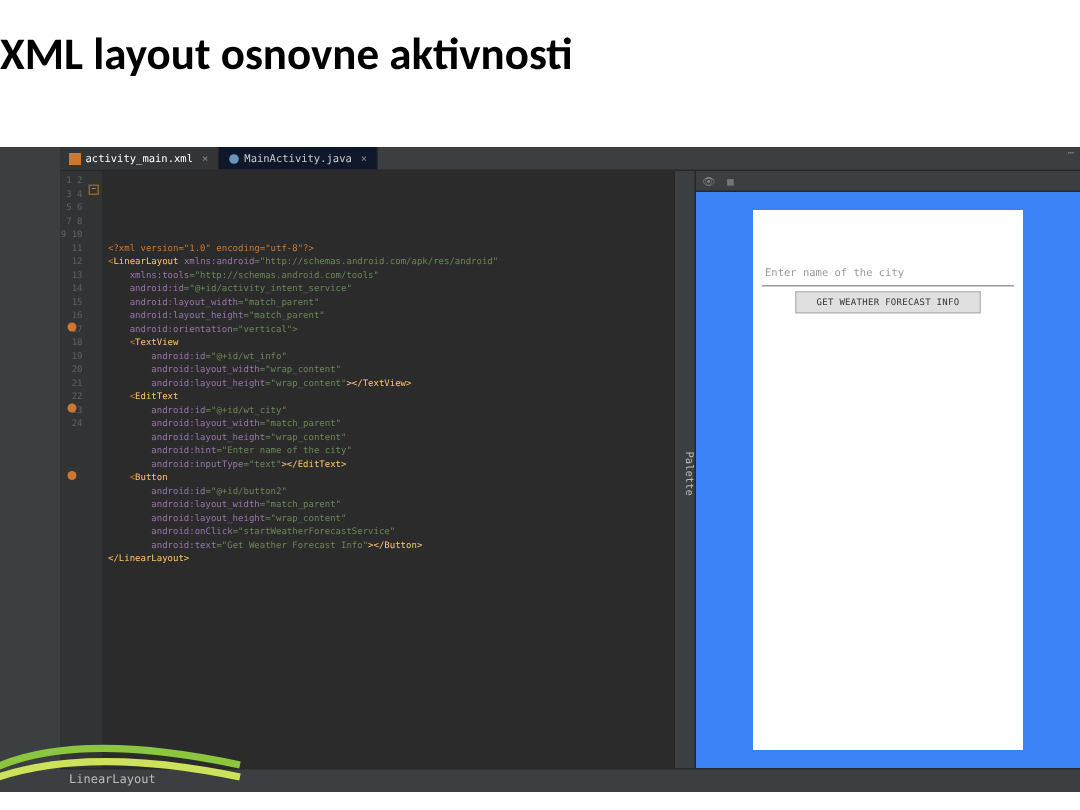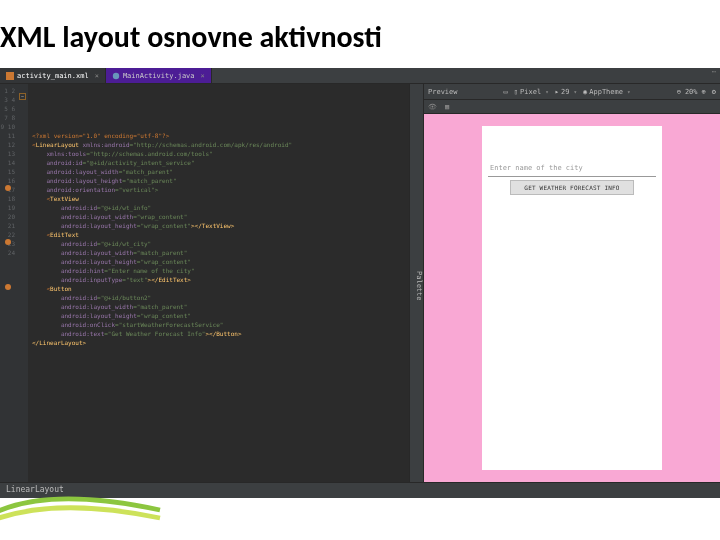--- a/index.html
+++ b/index.html
@@ -10,42 +10,43 @@
     overflow: hidden;
     position: relative;
   }
   .slide-title {
     font-size: 30px;
     padding: 18px 0 10px 0;
     color: #000;
   }
   .ide {
     position: absolute;
-    left: 0; top: 68px;
+    left: 0; top: 98px;
     width: 720px; height: 430px;
     background: #3c3f41;
     color: #bbb;
     font-family: Consolas, monospace;
     font-size: 7px;
     display: flex;
     flex-direction: column;
+    padding-left: 40px;
   }
   
   .tab-row {
     height: 16px;
     background: #3c3f41;
     display: flex;
     align-items: stretch;
     border-bottom: 1px solid #282828;
     position: relative;
   }
   .tab {
     padding: 2px 6px;
     display: flex; align-items: center; gap: 3px;
-    background: #4c1d95;
+    background: #0f172a;
     border-right: 1px solid #282828;
     font-size: 7px;
     color: #ccc;
     cursor: pointer;
   }
   .tab.active { background: #333537; color: #fff; }
   .tab .close-x { font-size: 7px; color: #888; margin-left: 3px; }
   .tab .file-icon { width:8px; height:8px; }
   .tab-spacer { flex:1; }
   .tab-dots { padding: 0 4px; color:#888; }
@@ -146,21 +147,21 @@
     display:flex; align-items:center;
     border-bottom:1px solid #282828;
     padding: 0 4px; gap:8px;
     color:#888;
   }
   .preview-canvas {
     flex:1;
     display:flex;
     justify-content:center;
     padding: 12px 8px;
-    background:#f9a8d4;
+    background:#3b82f6;
   }
   .device {
     width: 180px;
     background:#fff;
     position: relative;
   }
   .mock-edit {
     position:absolute;
     top:34px; left:6px; right:6px;
     border-bottom: 1px solid #999;
@@ -287,35 +288,20 @@
 <span class="t-attr">        android:layout_height</span><span class="t-str">="wrap_content"</span>
 <span class="t-attr">        android:onClick</span><span class="t-str">="startWeatherForecastService"</span>
 <span class="t-attr">        android:text</span><span class="t-str">="Get Weather Forecast Info"</span><span class="t-tag">&gt;&lt;/Button&gt;</span>
 <span class="t-tag">&lt;/LinearLayout&gt;</span>
       </div>
     </div>
 
     <div class="preview-pane">
       <div class="palette-bar">Palette</div>
       <div class="preview-inner">
-        <div class="preview-header">
-          <span class="sp">Preview</span>
-          <span class="stretch"></span>
-          <span>▭</span>
-          <span class="dd">▯ <span>Pixel</span></span>
-          <span class="dd">▸ <span>29</span></span>
-          <span class="dd">◉ <span>AppTheme</span></span>
-          <span class="stretch"></span>
-          <span class="zoom-ctrl">
-            <span>⊖</span>
-            <span>20%</span>
-            <span>⊕</span>
-          </span>
-          <span>⚙</span>
-        </div>
         <div class="preview-toolbar">
           <span>👁</span>
           <span>▦</span>
         </div>
         <div class="preview-canvas">
           <div class="device">
             <div class="mock-edit">Enter name of the city</div>
             <div class="mock-btn">GET WEATHER FORECAST INFO</div>
           </div>
         </div>

